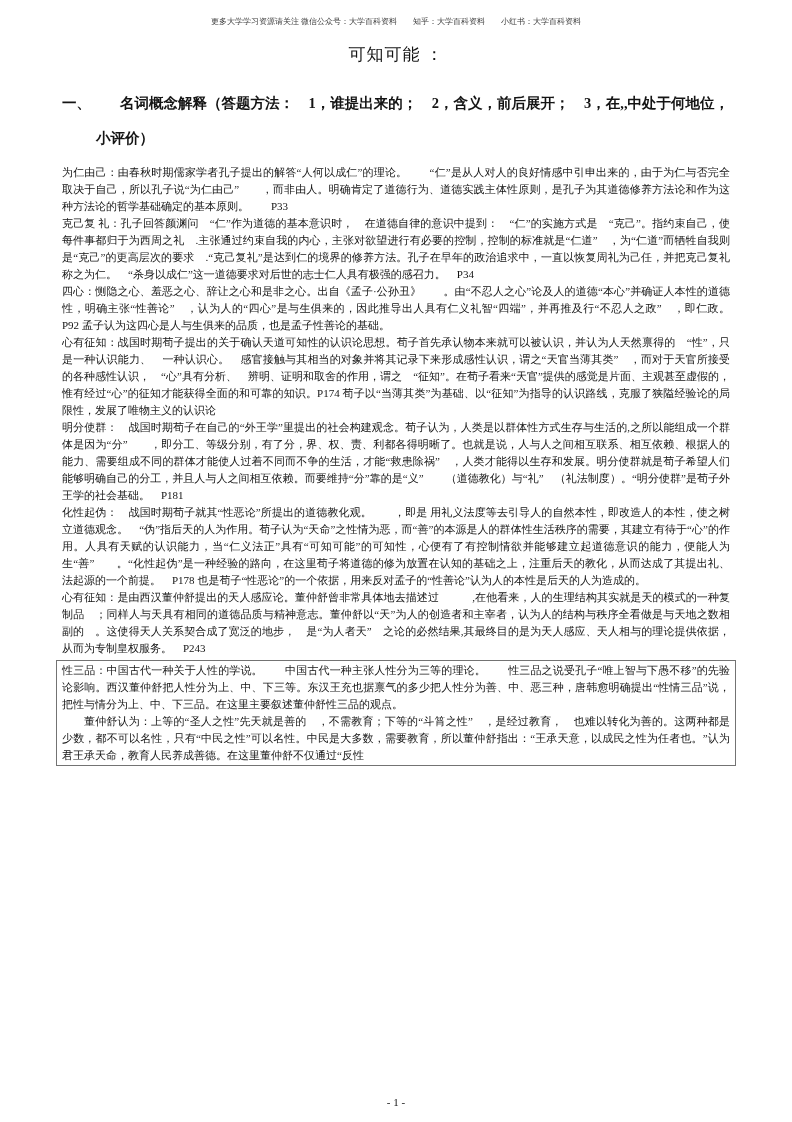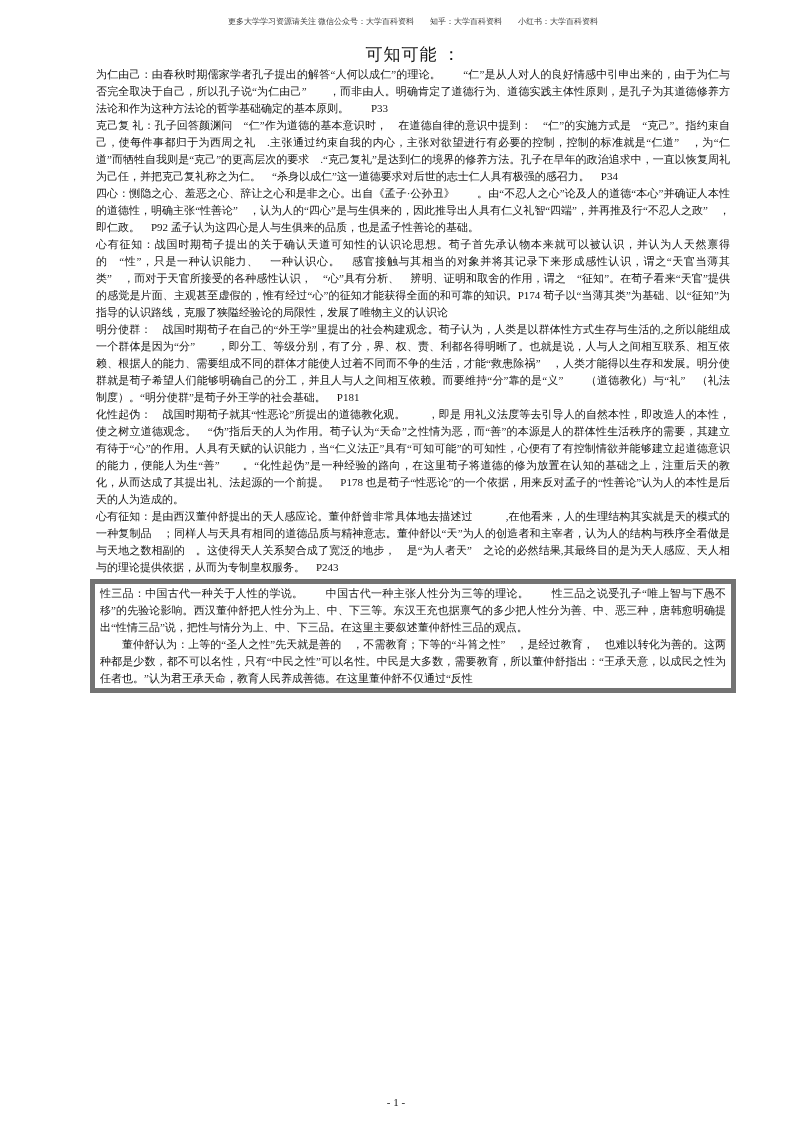--- a/index.html
+++ b/index.html
@@ -1,21 +1,21 @@
 <!DOCTYPE html>
 <html><head>
 <meta charset="utf-8">
 <style>
   html,body { margin:0; padding:0; background:#ffffff; }
   .page {
     position:relative;
     width:792px; height:1122px;
     box-sizing:border-box;
     background:#ffffff;
-    padding:16px 62px 40px 96px;
+    padding:16px 62px 40px 62px;
     font-family:"Liberation Serif","DejaVu Serif",serif;
     color:#141414;
     overflow:hidden;
   }
   .page-header {
     font-size:8px;
     color:#3a3a3a;
     text-align:center;
     margin-bottom:8px;
     white-space:pre-wrap;
@@ -43,38 +43,39 @@
   }
   .body-text {
     font-size:11px;
     line-height:17px;
     text-align:justify;
   }
   .para { margin:0; }
   .para .b { font-weight:400; }
   .para.indent { text-indent:22px; }
   .text-box {
-    border:5px solid #737373;
+    border:1px solid #737373;
     margin:3px -6px 0 -6px;
     padding:1px 5px;
   }
   .page-footer {
     position:absolute;
     left:0; right:0; bottom:14px;
     text-align:center;
     font-size:11px;
     color:#141414;
   }
 </style>
 </head>
 <body>
 
 <div class="page">
   <div class="page-header">更多大学学习资源请关注 微信公众号：大学百科资料　　知乎：大学百科资料　　小红书：大学百科资料</div>
   <div class="doc-title">可知可能 ：</div>
+  <div class="section-heading">一、　　名词概念解释（答题方法：　1，谁提出来的；　2，含义，前后展开；　3，在,,中处于何地位，小评价）</div>
   <div class="body-text" id="paragraphs">
       <p class="para"><span class="b">为仁由己</span><span>：由春秋时期儒家学者孔子提出的解答“人何以成仁”的理论。　　“仁”是从人对人的良好情感中引申出来的，由于为仁与否完全取决于自己，所以孔子说“为仁由己”　　，而非由人。明确肯定了道德行为、道德实践主体性原则，是孔子为其道德修养方法论和作为这种方法论的哲学基础确定的基本原则。　　</span><span class="b">P33</span></p>
       <p class="para"><span class="b">克己复 礼</span><span>：孔子回答颜渊问　“仁”作为道德的基本意识时，　在道德自律的意识中提到：　“仁”的实施方式是　“克己”。指约束自己，使每件事都归于为西周之礼　.主张通过约束自我的内心，主张对欲望进行有必要的控制，控制的标准就是“仁道”　，为“仁道”而牺牲自我则是“克己”的更高层次的要求　.“克己复礼”是达到仁的境界的修养方法。孔子在早年的政治追求中，一直以恢复周礼为己任，并把克己复礼称之为仁。　“杀身以成仁”这一道德要求对后世的志士仁人具有极强的感召力。　</span><span class="b">P34</span></p>
       <p class="para"><span class="b">四心</span><span>：恻隐之心、羞恶之心、辞让之心和是非之心。出自《孟子·公孙丑》　　。由“不忍人之心”论及人的道德“本心”并确证人本性的道德性，明确主张“性善论”　，认为人的“四心”是与生俱来的，因此推导出人具有仁义礼智“四端”，并再推及行“不忍人之政”　，即仁政。　</span><span class="b">P92</span><span> 孟子认为这四心是人与生俱来的品质，也是孟子性善论的基础。</span></p>
       <p class="para"><span class="b">心有征知</span><span>：战国时期荀子提出的关于确认天道可知性的认识论思想。荀子首先承认物本来就可以被认识，并认为人天然禀得的　“性”，只是一种认识能力、　一种认识心。　感官接触与其相当的对象并将其记录下来形成感性认识，谓之“天官当薄其类”　，而对于天官所接受的各种感性认识，　“心”具有分析、　辨明、证明和取舍的作用，谓之　“征知”。在荀子看来“天官”提供的感觉是片面、主观甚至虚假的，惟有经过“心”的征知才能获得全面的和可靠的知识。</span><span class="b">P174</span><span> 荀子以“当薄其类”为基础、以“征知”为指导的认识路线，克服了狭隘经验论的局限性，发展了唯物主义的认识论</span></p>
       <p class="para"><span class="b">明分使群</span><span>：　战国时期荀子在自己的“外王学”里提出的社会构建观念。荀子认为，人类是以群体性方式生存与生活的,之所以能组成一个群体是因为“分”　　，即分工、等级分别，有了分，界、权、责、利都各得明晰了。也就是说，人与人之间相互联系、相互依赖、根据人的能力、需要组成不同的群体才能使人过着不同而不争的生活，才能“救患除祸”　，人类才能得以生存和发展。明分使群就是荀子希望人们能够明确自己的分工，并且人与人之间相互依赖。而要维持“分”靠的是“义”　　（道德教化）与“礼”　（礼法制度）。“明分使群”是荀子外王学的社会基础。　</span><span class="b">P181</span></p>
       <p class="para"><span class="b">化性起伪</span><span>：　战国时期荀子就其“性恶论”所提出的道德教化观。　　，即是 用礼义法度等去引导人的自然本性，即改造人的本性，使之树立道德观念。　“伪”指后天的人为作用。荀子认为“天命”之性情为恶，而“善”的本源是人的群体性生活秩序的需要，其建立有待于“心”的作用。人具有天赋的认识能力，当“仁义法正”具有“可知可能”的可知性，心便有了有控制情欲并能够建立起道德意识的能力，便能人为生“善”　　。“化性起伪”是一种经验的路向，在这里荀子将道德的修为放置在认知的基础之上，注重后天的教化，从而达成了其提出礼、法起源的一个前提。　</span><span class="b">P178</span><span> 也是荀子“性恶论”的一个依据，用来反对孟子的“性善论”认为人的本性是后天的人为造成的。</span></p>
       <p class="para"><span class="b">心有征知</span><span>：是由西汉董仲舒提出的天人感应论。董仲舒曾非常具体地去描述过　　　,在他看来，人的生理结构其实就是天的模式的一种复制品　；同样人与天具有相同的道德品质与精神意志。董仲舒以“天”为人的创造者和主宰者，认为人的结构与秩序全看做是与天地之数相副的　。这使得天人关系契合成了宽泛的地步，　是“为人者天”　之论的必然结果,其最终目的是为天人感应、天人相与的理论提供依据，从而为专制皇权服务。　</span><span class="b">P243</span></p>
       <div class="text-box">
         <p class="para"><span class="b">性三品</span><span>：中国古代一种关于人性的学说。　　中国古代一种主张人性分为三等的理论。　　性三品之说受孔子“唯上智与下愚不移”的先验论影响。西汉董仲舒把人性分为上、中、下三等。东汉王充也据禀气的多少把人性分为善、中、恶三种，唐韩愈明确提出“性情三品”说，把性与情分为上、中、下三品。在这里主要叙述董仲舒性三品的观点。</span></p>

